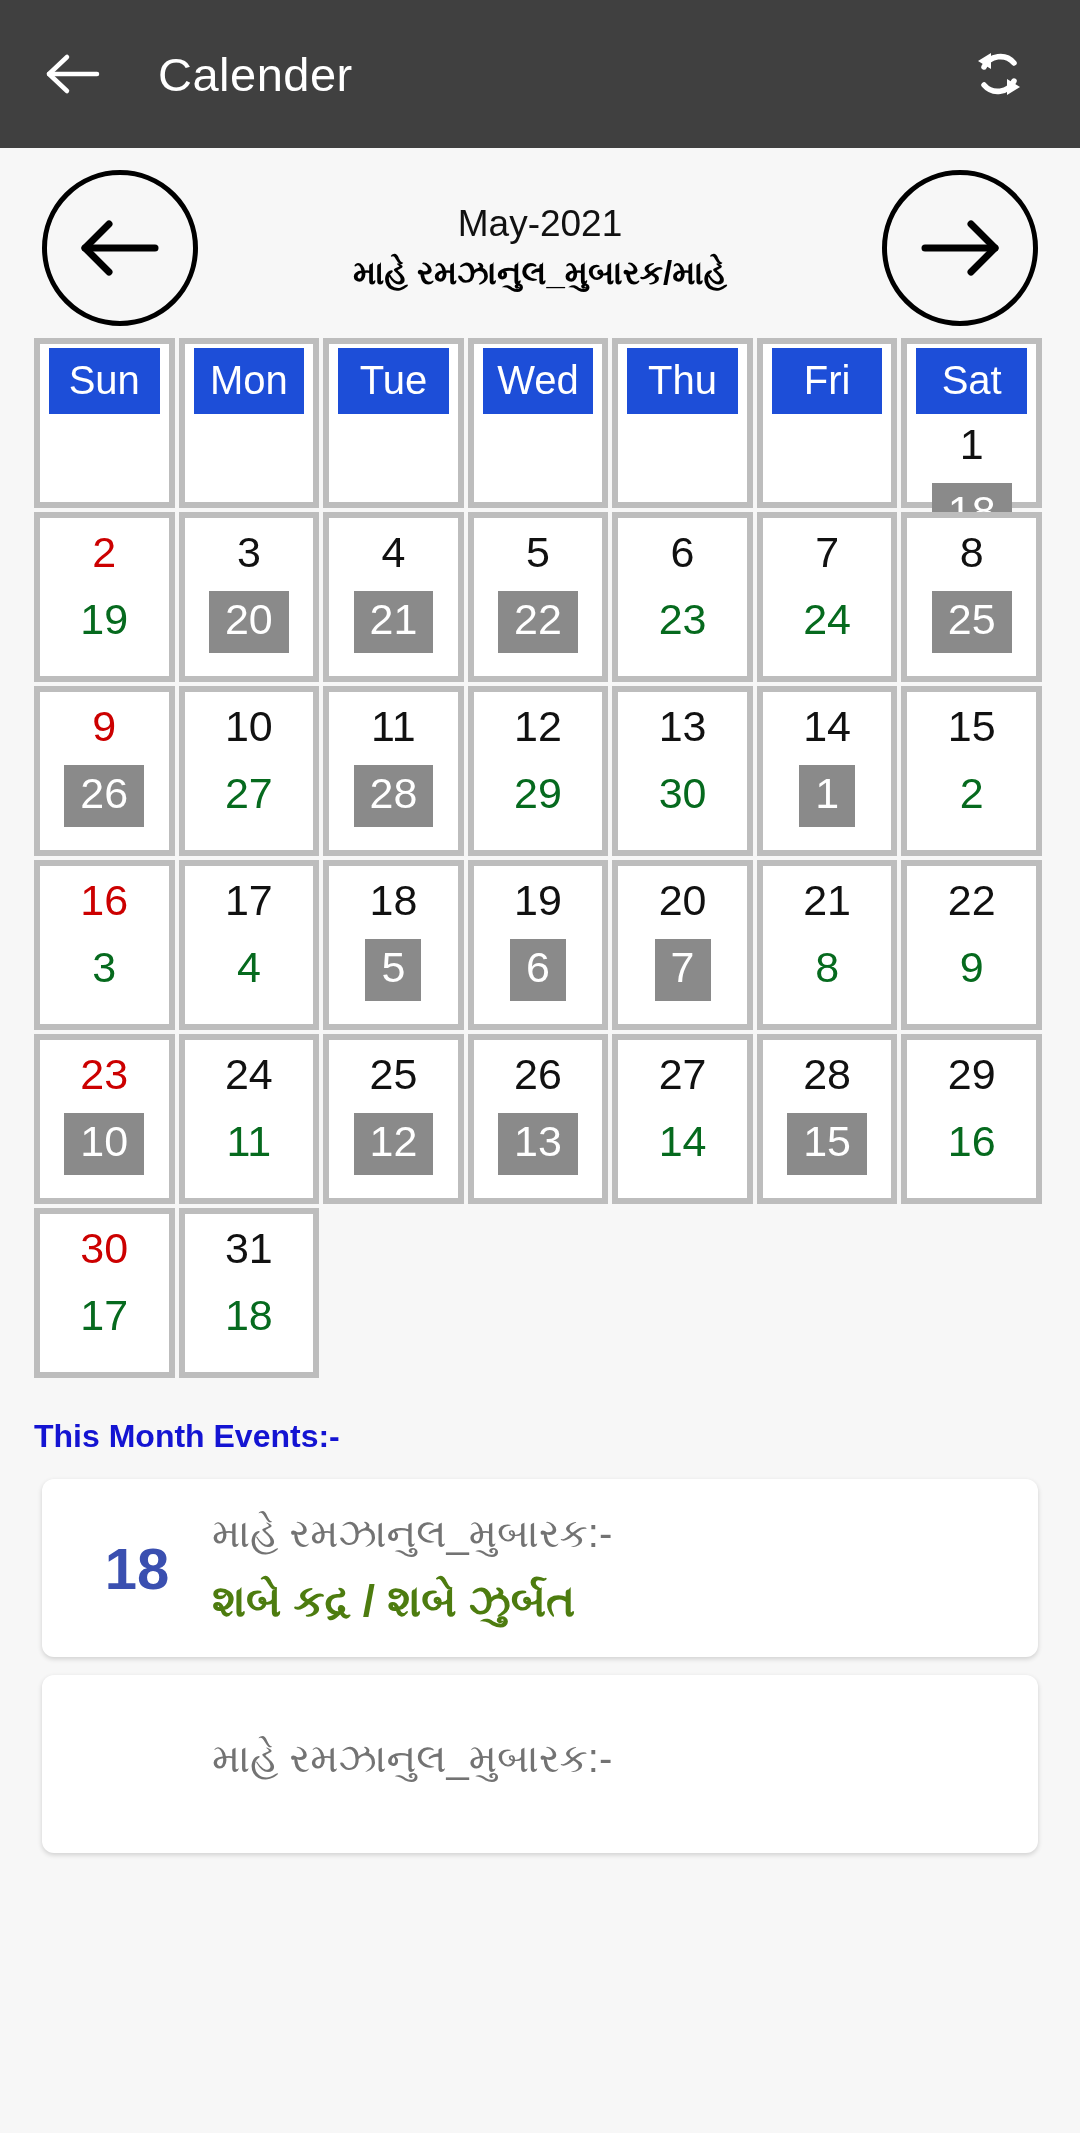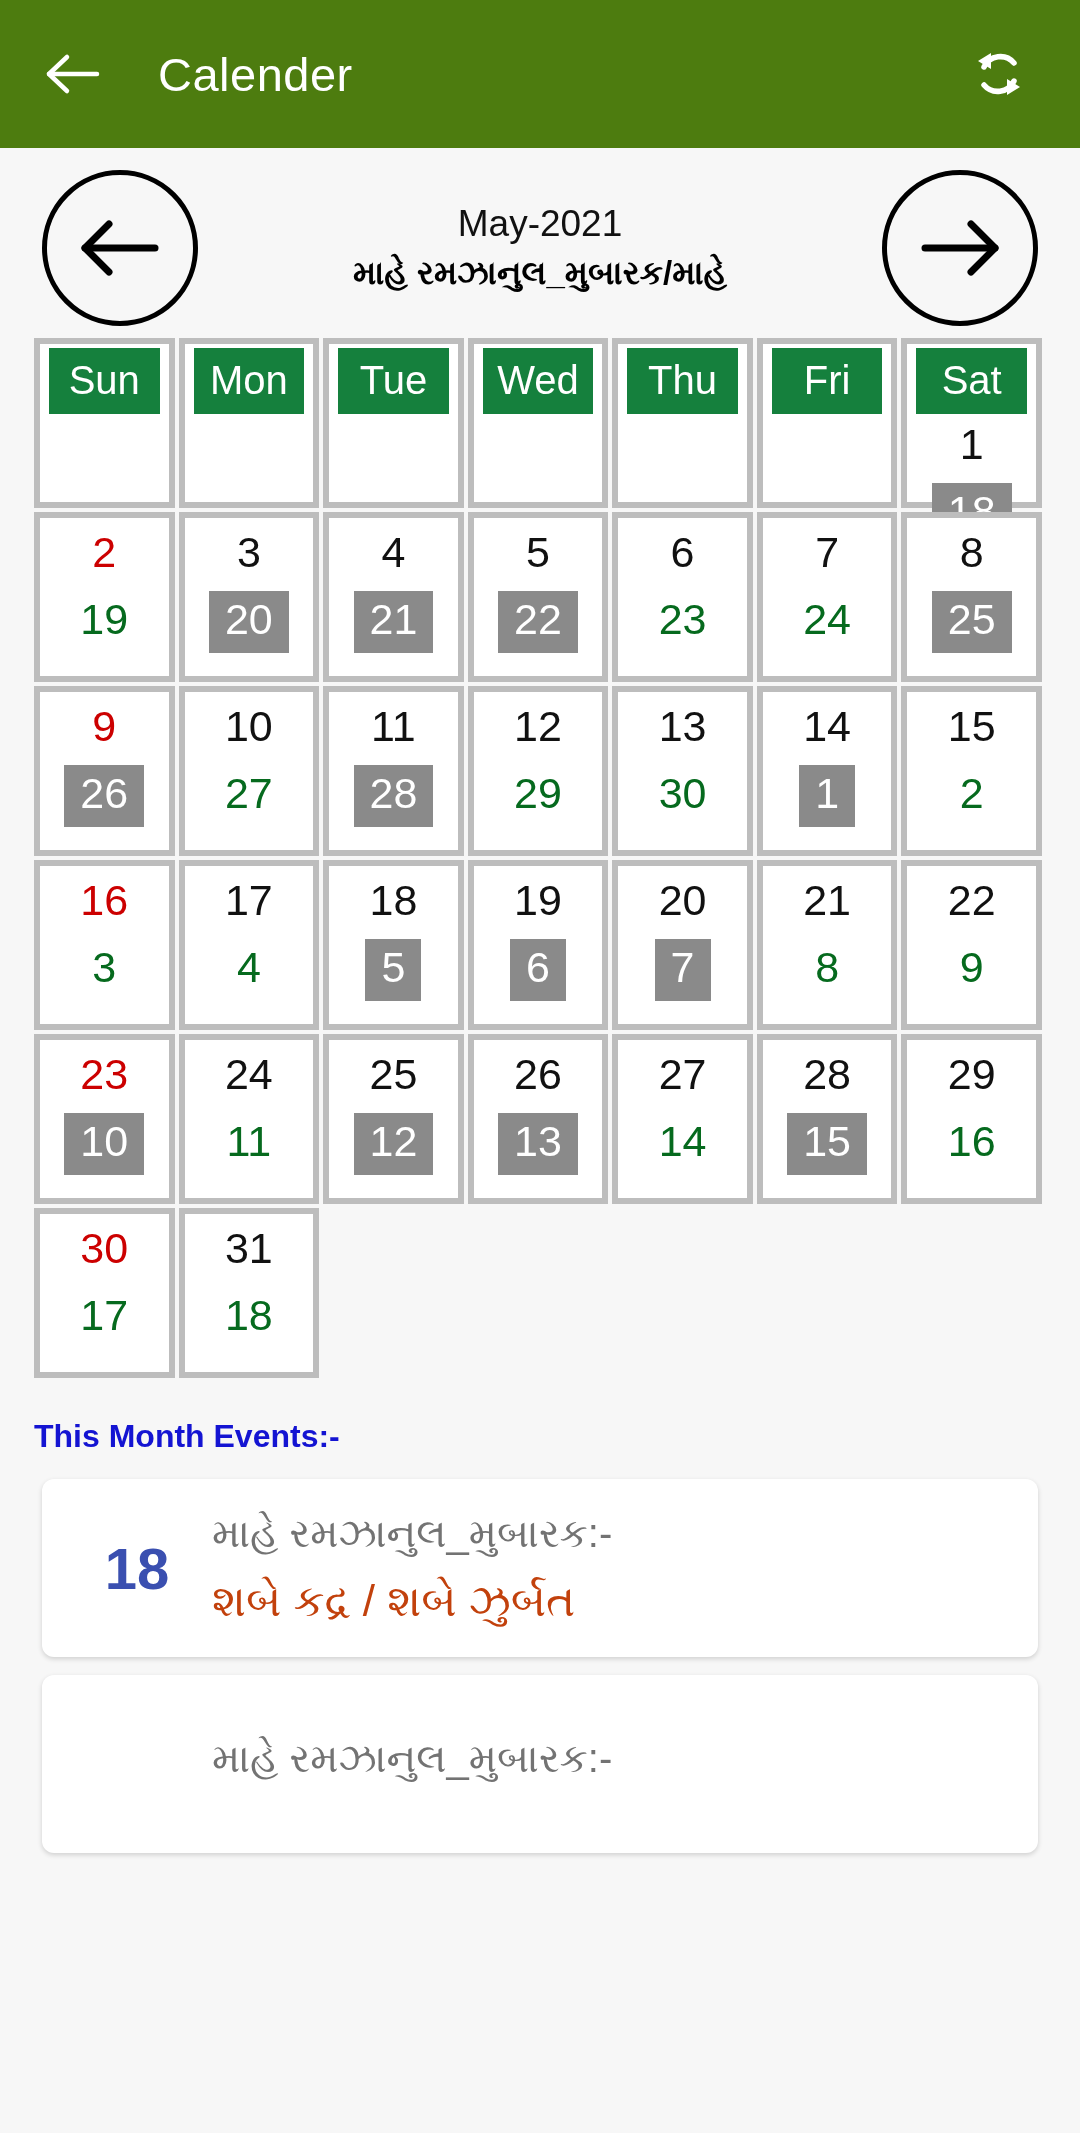--- a/index.html
+++ b/index.html
@@ -11,21 +11,21 @@
     width: 1080px;
     height: 2133px;
     font-family: "Liberation Sans", sans-serif;
     overflow: hidden;
     position: relative;
   }
 
   
   .appbar {
     height: 148px;
-    background: #4d7c0f;
+    background: #404040;
     display: flex;
     align-items: center;
     padding: 0 36px;
     box-sizing: border-box;
   }
   .appbar-back {
     width: 74px;
     height: 74px;
     display: flex;
     align-items: center;
@@ -110,21 +110,21 @@
     box-sizing: border-box;
   }
   .cal-cell.head {
     justify-content: flex-start;
   }
   .cal-cell.blank {
     border-color: transparent;
     background: transparent;
   }
   .wd-chip {
-    background: #15803d;
+    background: #1d4ed8;
     color: #ffffff;
     font-size: 40px;
     line-height: 1;
     padding: 12px 6px 14px 6px;
     width: 86%;
     text-align: center;
     box-sizing: border-box;
   }
   .greg {
     font-size: 43px;
@@ -179,23 +179,23 @@
     flex-direction: column;
     justify-content: center;
   }
   .event-sub {
     color: #737373;
     font-size: 40px;
     line-height: 1.35;
     margin-bottom: 12px;
   }
   .event-name {
-    color: #c2410c;
+    color: #4d7c0f;
     font-size: 44px;
-    font-weight: normal;
+    font-weight: bold;
     line-height: 1.3;
   }
 </style>
 </head>
 <body>
 
 <div class="appbar">
   <div class="appbar-back">
     <svg width="56" height="44" viewBox="0 0 56 44">
       <path d="M4 22 L52 22" stroke="#ffffff" stroke-width="4.5" fill="none" stroke-linecap="round"></path>

